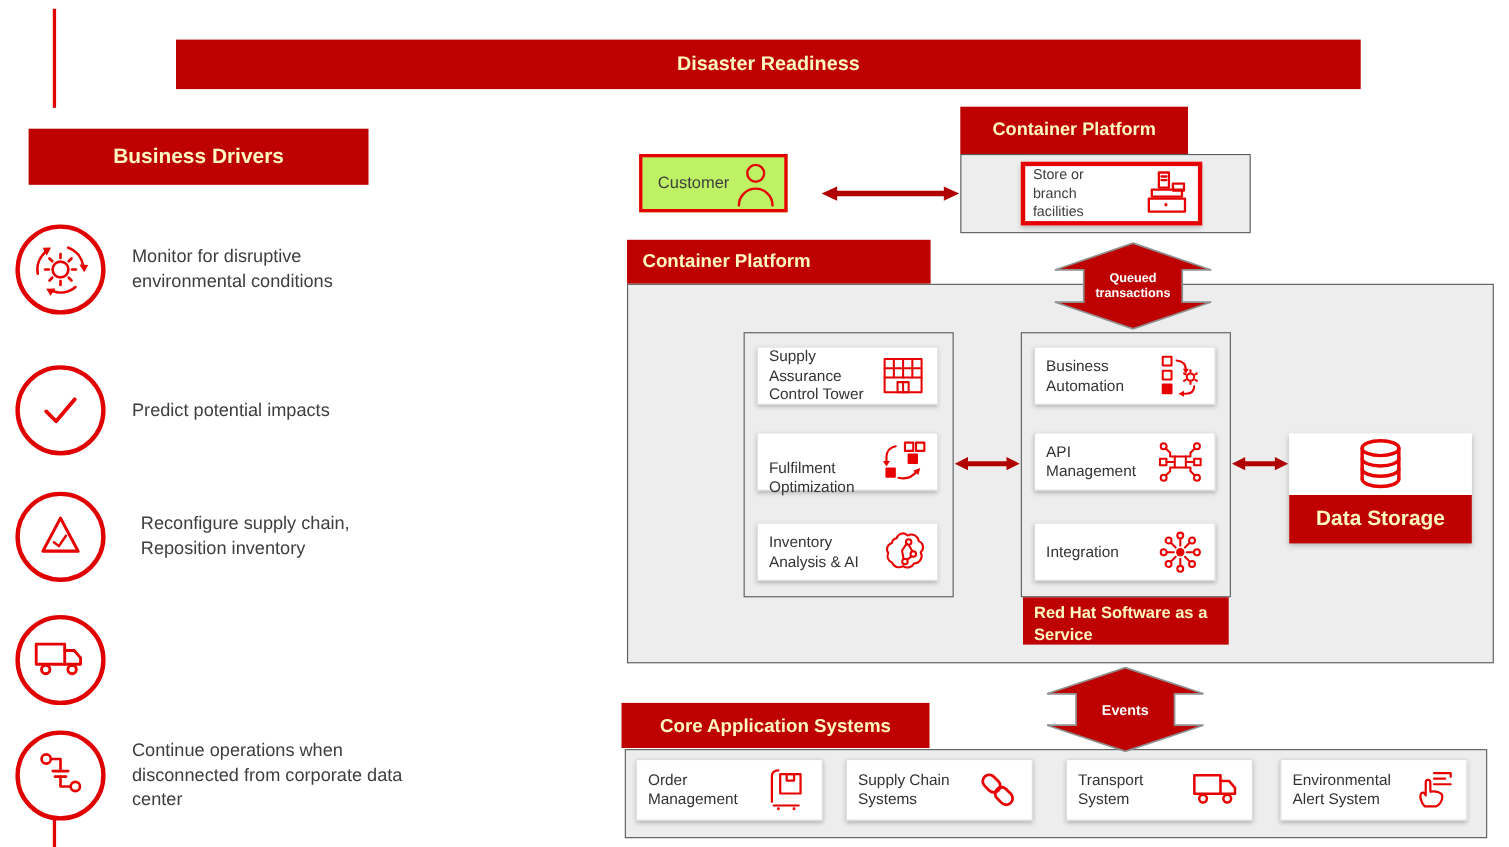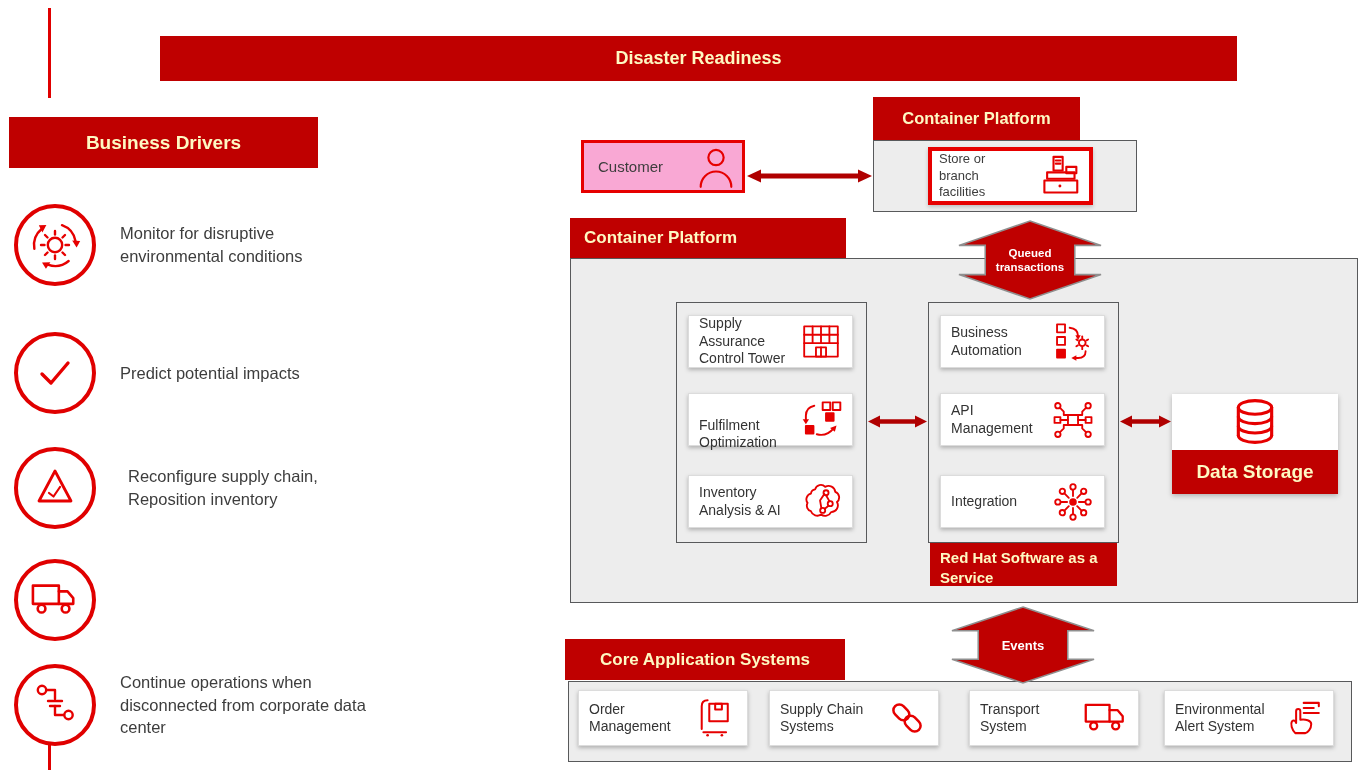--- a/index.html
+++ b/index.html
@@ -29,21 +29,21 @@
 
 <div id="canvas">
 
   <div class="abs vline" style="left:48px;top:8px;height:90px;"></div>
   <div class="abs vline" style="left:48px;top:722px;height:48px;"></div>
 
   <div class="abs banner center" style="left:160px;top:36px;width:1077px;height:45px;font-size:18px;">
     <span>Disaster Readiness</span>
   </div>
 
-  <div class="abs banner center" style="left:9px;top:117px;width:309px;height:51px;font-size:19px;">
+  <div class="abs banner center" style="left:26px;top:117px;width:309px;height:51px;font-size:19px;">
     <span>Business Drivers</span>
   </div>
 
   <div class="abs driver" style="left:14px;top:204px;">
     <div class="dr-circle">
       <svg width="56" height="56" viewBox="0 0 56 56" class="stroke-ic" stroke-width="2.4">
         <circle cx="28" cy="28" r="7.2"></circle>
         <line x1="28" y1="17.5" x2="28" y2="14"></line>
           <line x1="28" y1="38.5" x2="28" y2="42"></line>
         <line x1="17.5" y1="28" x2="14" y2="28"></line>
@@ -106,21 +106,21 @@
         <path d="M19.5 13 H28 V22"></path>
         <line x1="21" y1="24" x2="35" y2="24"></line>
         <line x1="23" y1="29" x2="33" y2="29"></line>
         <path d="M28 29 V38 H37"></path>
         <circle cx="41.5" cy="38" r="4.2"></circle>
       </svg>
     </div>
     <div class="dr-text" style="width:250px;">Continue operations when disconnected from corporate data center</div>
   </div>
 
-  <div class="abs" style="left:581px;top:140px;width:164px;height:53px;border:3px solid #e60000;background:#f9a8d4;
+  <div class="abs" style="left:581px;top:140px;width:135px;height:53px;border:3px solid #e60000;background:#bef264;
        box-sizing:border-box;display:flex;align-items:center;padding:0 8px 0 14px;text-align:right;">
     <span style="font-size:15px;color:#3d3d3d;">Customer</span>
     <span class="ic" style="margin-left:auto;">
       <svg width="36" height="42" viewBox="0 0 40 46" class="stroke-ic" stroke-width="2.4">
         <circle cx="20" cy="12.5" r="8.5"></circle>
         <path d="M3 45 a17 17 0 0 1 34 0"></path>
       </svg>
     </span>
   </div>
 

